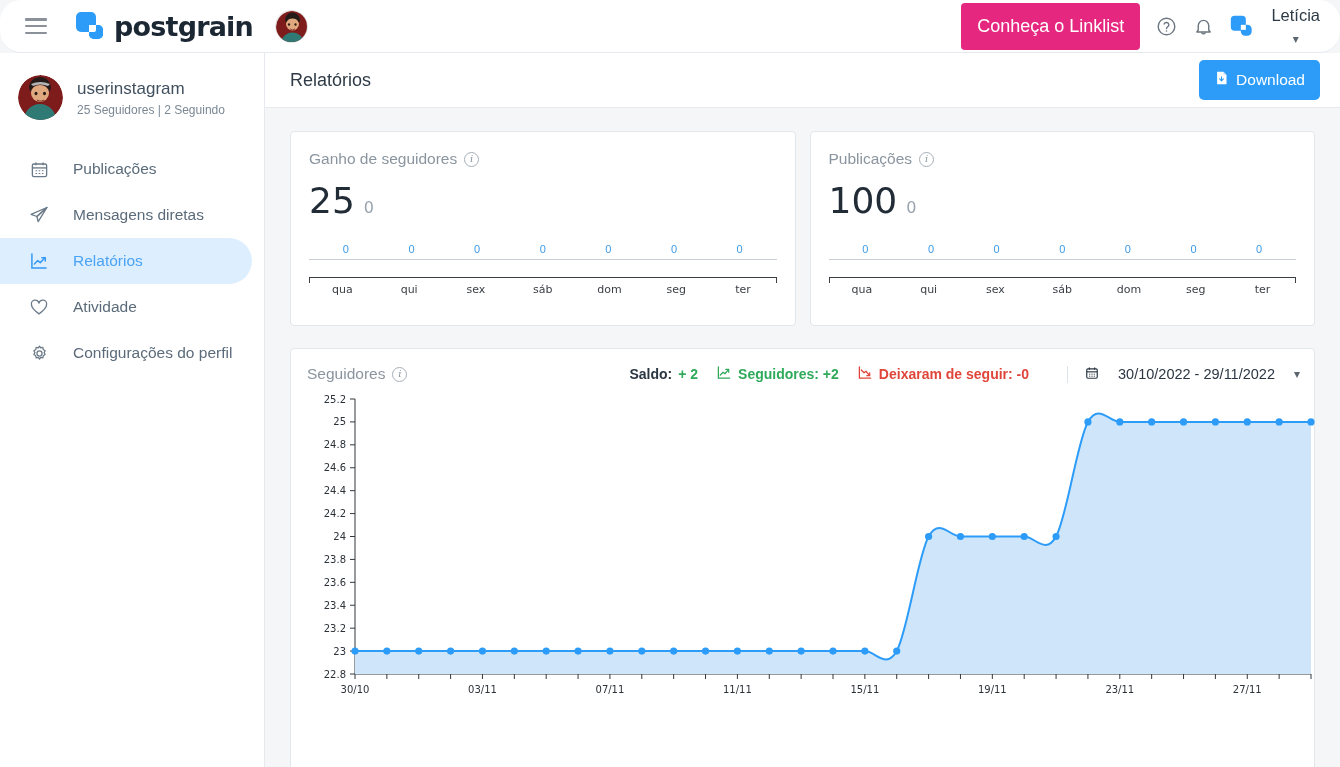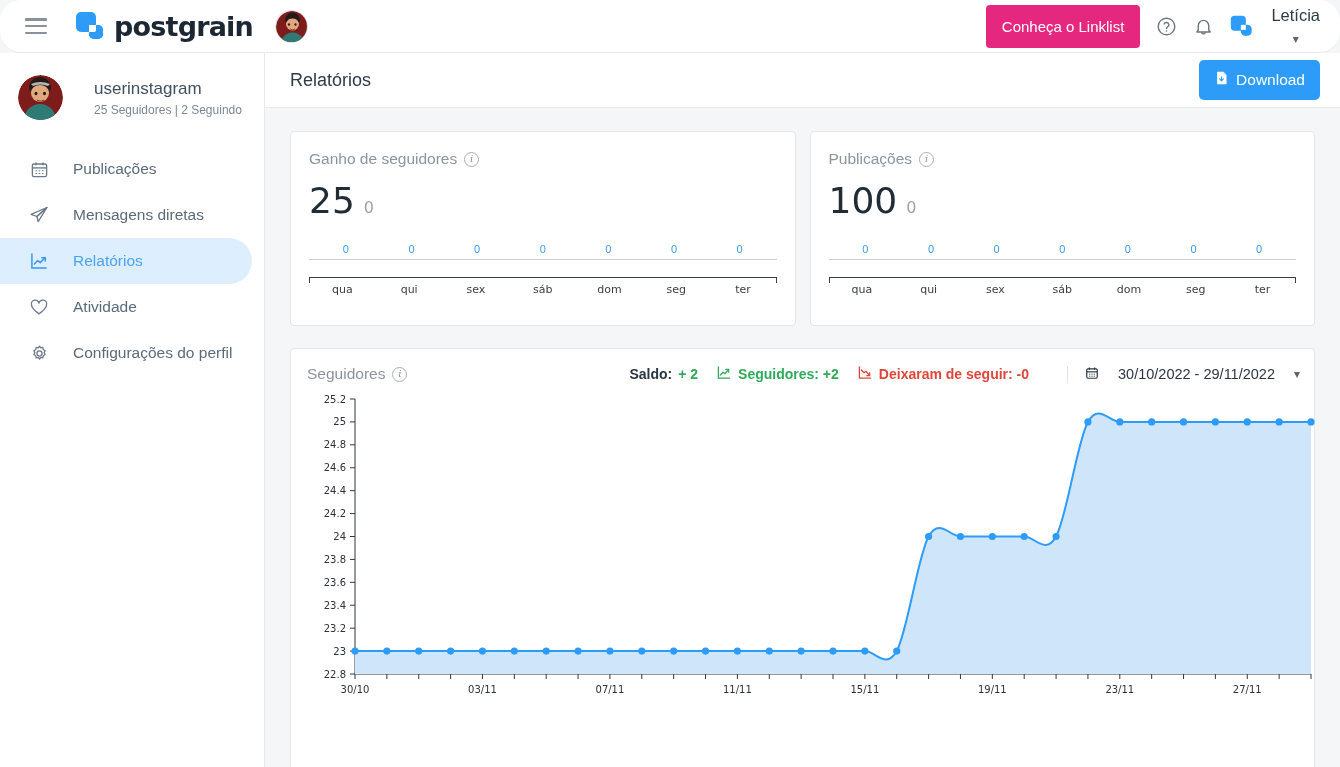--- a/index.html
+++ b/index.html
@@ -39,40 +39,40 @@
     border: 1px solid #ddd;
   }
 
   .topbar-right {
     margin-left: auto; display: flex; align-items: center;
     gap: 16px; padding-right: 20px;
   }
   .linklist-btn {
     background: #e5277f; color: #fff;
     border: none; border-radius: 4px;
-    padding: 13px 16px; font-size: 15px;
+    padding: 13px 16px; font-size: 18px;
     font-family: "Liberation Sans", sans-serif;
     cursor: pointer; white-space: nowrap;
   }
   .icon-btn { cursor: pointer; display: flex; align-items: center; justify-content: center; }
   .username-wrap {
     display: flex; align-items: center; gap: 7px;
     font-size: 16.5px; color: #2b3a46; cursor: pointer; flex-direction: column;
   }
   .chev { color: #5a6670; font-size: 12px; }
 
   
   .sidebar {
     position: absolute; top: 53px; left: 0;
     width: 265px; height: 714px;
     background: #ffffff;
     border-right: 1px solid #e6eaee;
     overflow: hidden;
   }
-  .profile { display: flex; align-items: center; padding: 22px 0 0 18px; gap: 31px; }
+  .profile { display: flex; align-items: center; padding: 22px 0 0 18px; gap: 14px; }
   .profile-avatar {
     width: 45px; height: 45px; border-radius: 50%;
     overflow: hidden; position: relative; flex: none;
   }
   .profile-name { font-size: 17px; color: #41505e; line-height: 1.3; }
   .profile-sub { font-size: 12px; color: #7b8894; margin-top: 3px; }
 
   .nav { margin-top: 26px; }
   .nav-item {
     display: flex; align-items: center;

